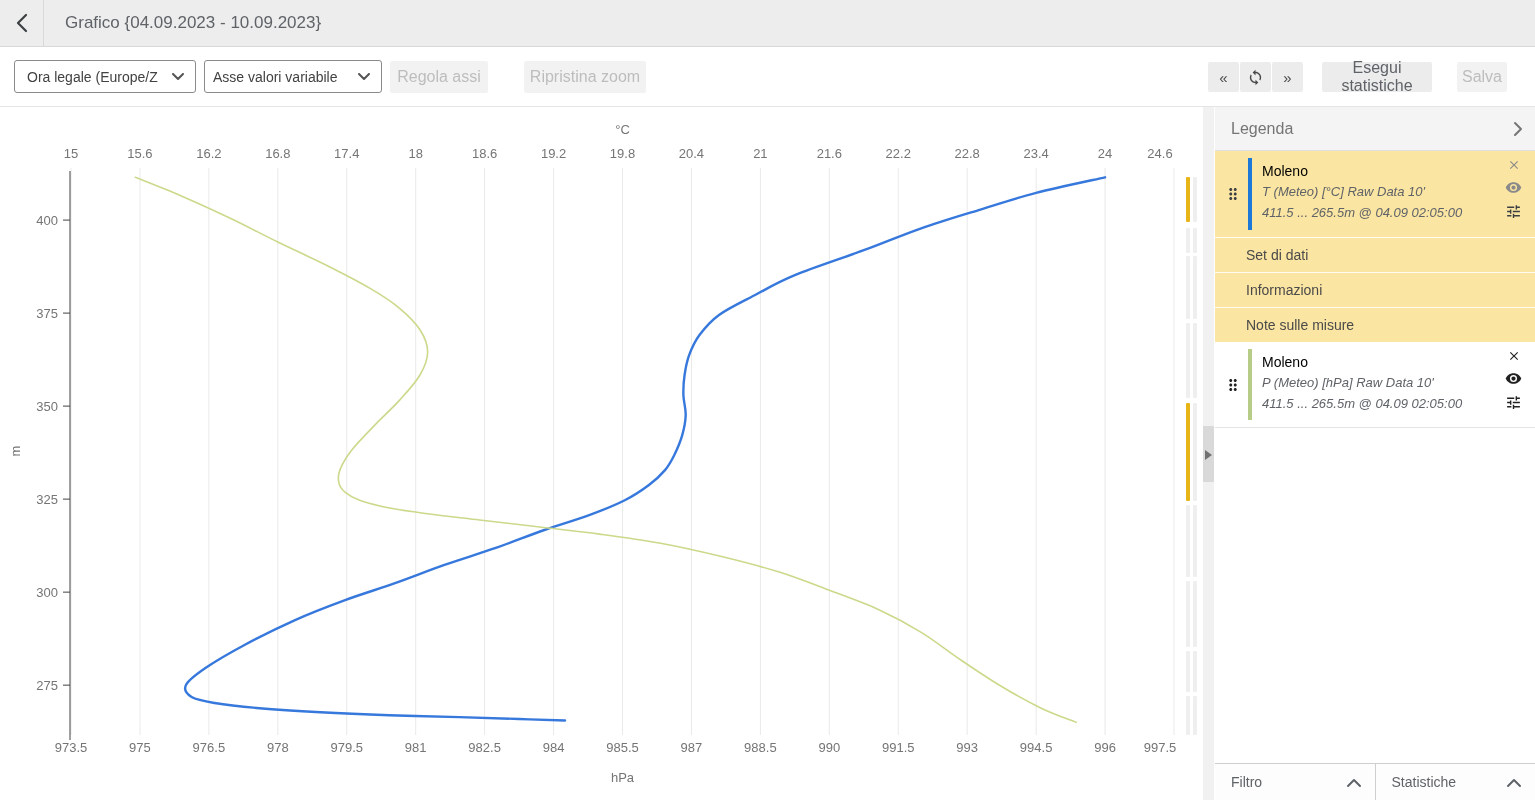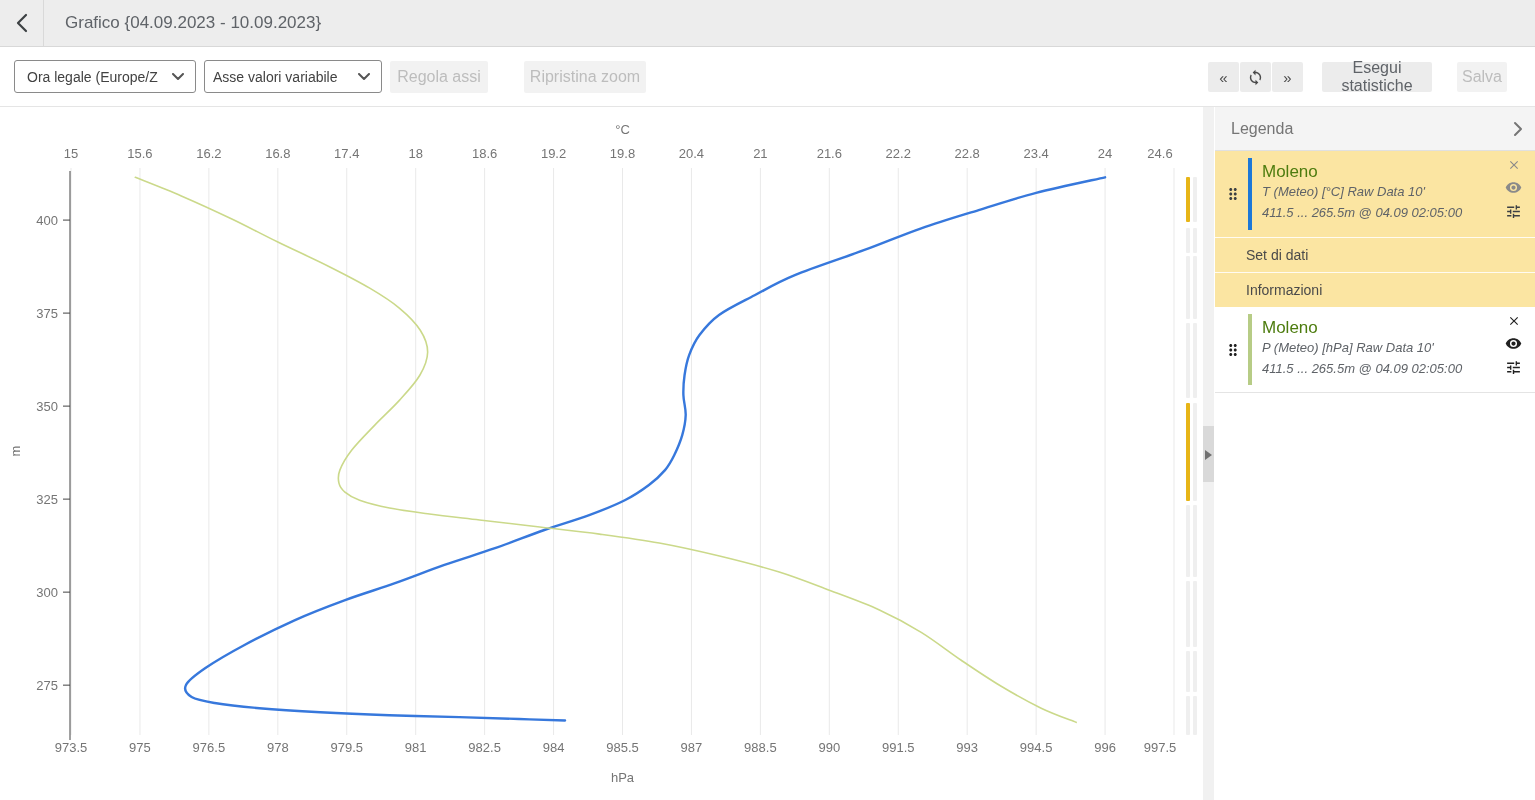--- a/index.html
+++ b/index.html
@@ -48,21 +48,21 @@
   
   .right-panel { position:absolute; left:1215px; top:107px; width:320px; height:693px; background:#fff; }
   .legend-header { height:44px; background:#f4f4f4; border-bottom:1px solid #e0e0e0;
     display:flex; align-items:center; justify-content:space-between;
     padding:0 12px 0 16px; font-size:16px; color:#757575; }
   .legend-item { position:relative; height:86px; background:#fff; }
   .legend-item.selected { background:#fbe5a2; }
   .legend-item .drag { position:absolute; left:9px; top:31px; color:#3c4043; cursor:grab; }
   .legend-item .color-bar { position:absolute; left:33px; top:7px; bottom:7px; width:4px; }
   .legend-item .li-text { position:absolute; left:47px; top:10px; right:44px; }
-  .li-name { font-size:17px; color:#4d7c0f; line-height:21px; }
+  .li-name { font-size:14px; color:#000000; line-height:21px; }
   .li-sub  { font-size:13px; color:#5f6368; line-height:20.5px;font-style:italic; }
   .li-icons { position:absolute; right:13px; top:7px; display:flex; flex-direction:column;
     gap:9px; align-items:center; }
   .li-icons .ic { cursor:pointer; display:block; }
   .menu-row { height:35px; background:#fbe5a2; border-top:1px solid rgba(255,255,255,.85);
     display:flex; align-items:center; padding-left:31px; font-size:14px; color:#4a4a4a; cursor:pointer; }
   .legend-item.plain { border-bottom:1px solid #e4e4e4; }
 
   .bottom-bars { position:absolute; left:1215px; top:763px; width:320px; height:37px;
     display:flex; border-top:1px solid #cfcfcf; background:#fdfdfd; }
@@ -238,20 +238,21 @@
           <path fill="#8a8a8a" d="M12 1C7 1 2.73 4.11 1 8.5 2.73 12.89 7 16 12 16s9.27-3.11 11-7.5C21.27 4.11 17 1 12 1zm0 12.5a5 5 0 1 1 0-10 5 5 0 0 1 0 10zm0-8a3 3 0 1 0 0 6 3 3 0 0 0 0-6z"></path>
         </svg>
         <svg class="icon ic" width="17" height="17" viewBox="0 0 24 24">
           <path fill="#3c4043" d="M3 17v2h6v-2H3zM3 5v2h10V5H3zm10 16v-2h8v-2h-8v-2h-2v6h2zM7 9v2H3v2h4v2h2V9H7zm14 4v-2H11v2h10zm-6-4h2V7h4V5h-4V3h-2v6z"></path>
         </svg>
       </div>
     </div>
 
     <div class="menu-row">Set di dati</div>
     <div class="menu-row">Informazioni</div>
+    <div class="menu-row">Note sulle misure</div>
 
     <div class="legend-item plain">
       <svg class="icon drag" width="18" height="24" viewBox="0 0 24 24">
         <path fill="#212121" d="M11 18c0 1.1-.9 2-2 2s-2-.9-2-2 .9-2 2-2 2 .9 2 2zm-2-8c-1.1 0-2 .9-2 2s.9 2 2 2 2-.9 2-2-.9-2-2-2zm0-6c-1.1 0-2 .9-2 2s.9 2 2 2 2-.9 2-2-.9-2-2-2zm6 4c1.1 0 2-.9 2-2s-.9-2-2-2-2 .9-2 2 .9 2 2 2zm0 2c-1.1 0-2 .9-2 2s.9 2 2 2 2-.9 2-2-.9-2-2-2zm0 6c-1.1 0-2 .9-2 2s.9 2 2 2 2-.9 2-2-.9-2-2-2z"></path>
       </svg>
       <div class="color-bar" style="background:#b7cc86"></div>
       <div class="li-text">
         <div class="li-name">Moleno</div>
         <div class="li-sub">P (Meteo) [hPa] Raw Data 10'</div>
         <div class="li-sub">411.5 ... 265.5m @ 04.09 02:05:00</div>
@@ -263,14 +264,28 @@
         <svg class="icon ic" width="17" height="13" viewBox="0 0 24 17">
           <path fill="#212121" d="M12 1C7 1 2.73 4.11 1 8.5 2.73 12.89 7 16 12 16s9.27-3.11 11-7.5C21.27 4.11 17 1 12 1zm0 12.5a5 5 0 1 1 0-10 5 5 0 0 1 0 10zm0-8a3 3 0 1 0 0 6 3 3 0 0 0 0-6z"></path>
         </svg>
         <svg class="icon ic" width="17" height="17" viewBox="0 0 24 24">
           <path fill="#212121" d="M3 17v2h6v-2H3zM3 5v2h10V5H3zm10 16v-2h8v-2h-8v-2h-2v6h2zM7 9v2H3v2h4v2h2V9H7zm14 4v-2H11v2h10zm-6-4h2V7h4V5h-4V3h-2v6z"></path>
         </svg>
       </div>
     </div>
   </div>
 
+  <div class="bottom-bars">
+    <div class="bottom-bar">
+      <span>Filtro</span>
+      <svg class="icon" width="16" height="11" viewBox="0 0 16 11">
+        <polyline points="2,9 8,3 14,9" fill="none" stroke="#5f6368" stroke-width="2" stroke-linecap="round" stroke-linejoin="round"></polyline>
+      </svg>
+    </div>
+    <div class="bottom-bar">
+      <span>Statistiche</span>
+      <svg class="icon" width="16" height="11" viewBox="0 0 16 11">
+        <polyline points="2,9 8,3 14,9" fill="none" stroke="#5f6368" stroke-width="2" stroke-linecap="round" stroke-linejoin="round"></polyline>
+      </svg>
+    </div>
+  </div>
 
 </div>
 
 </body></html>

